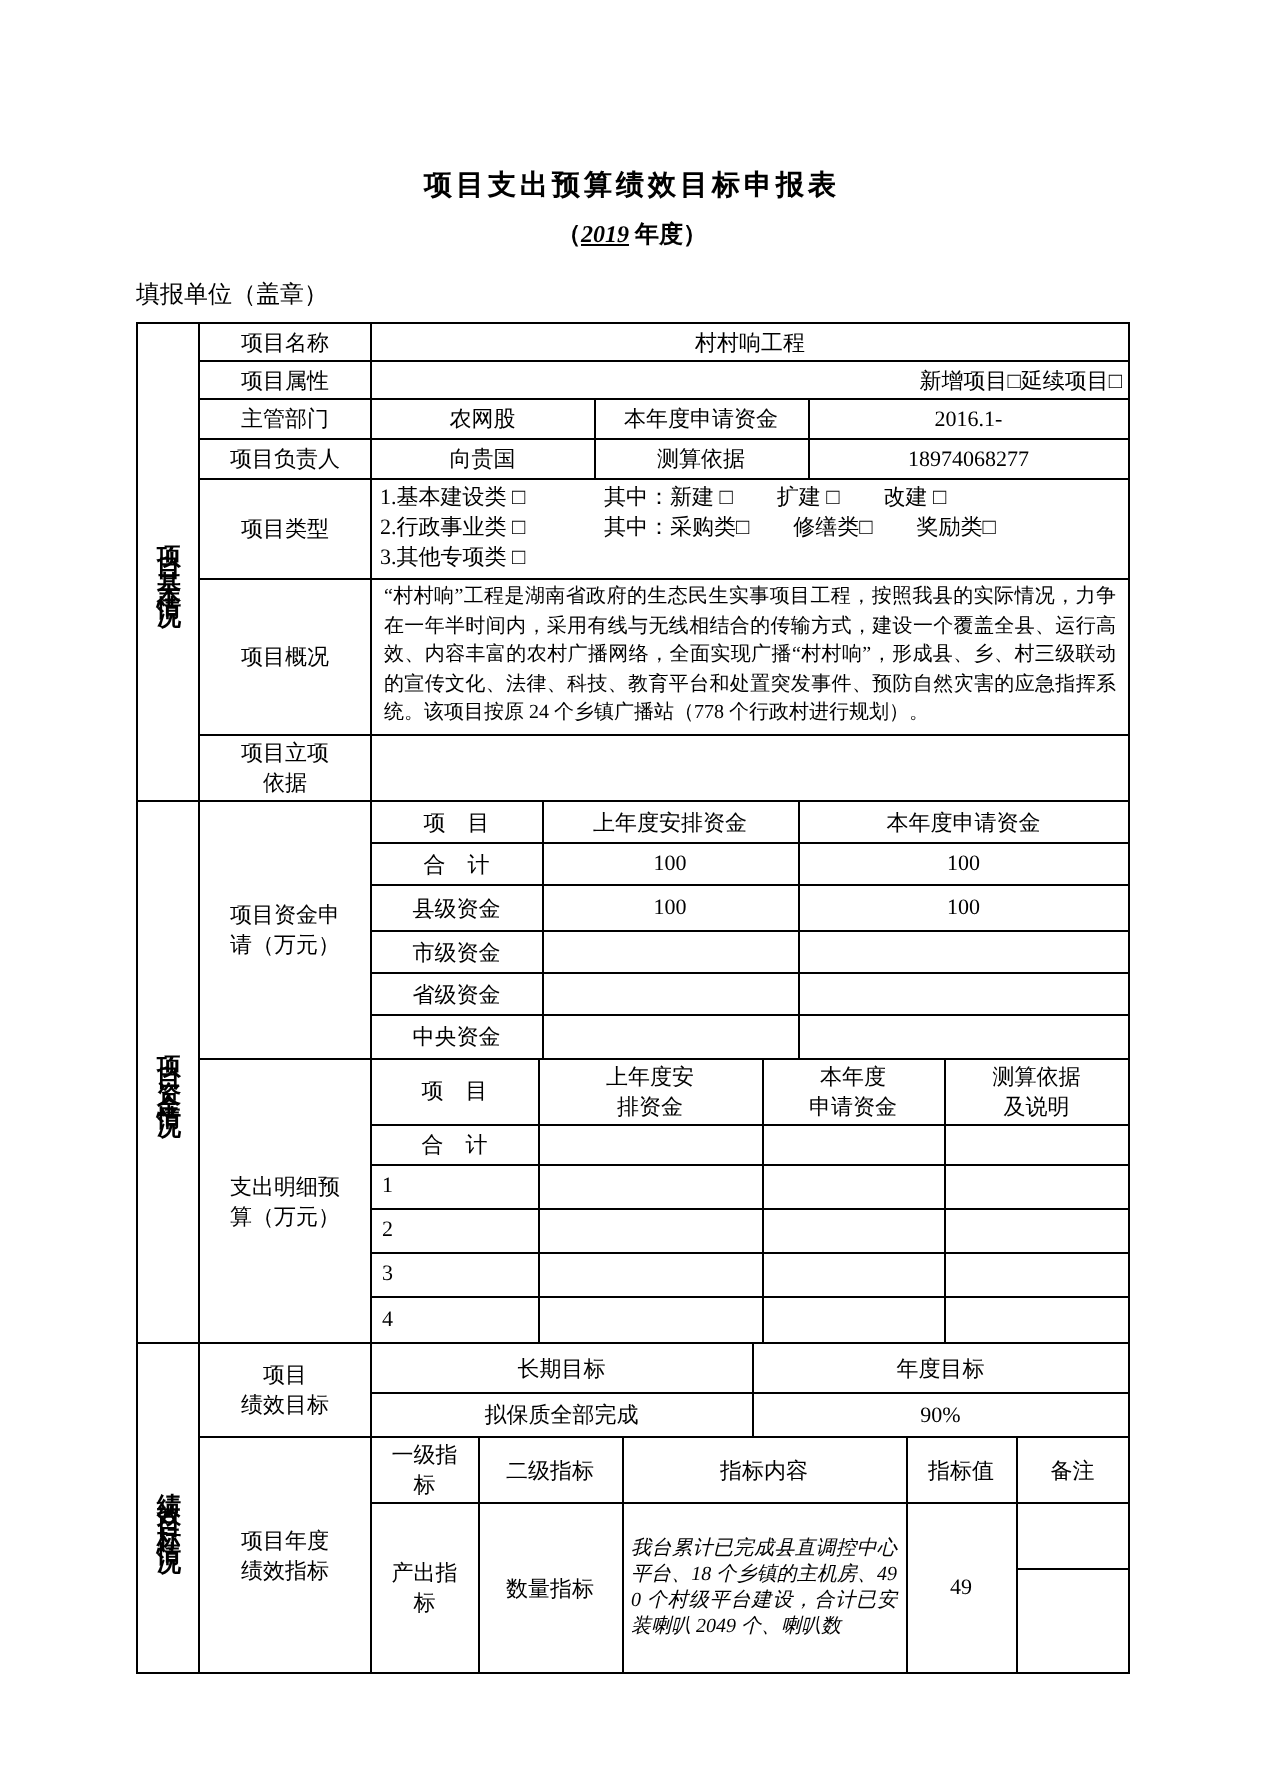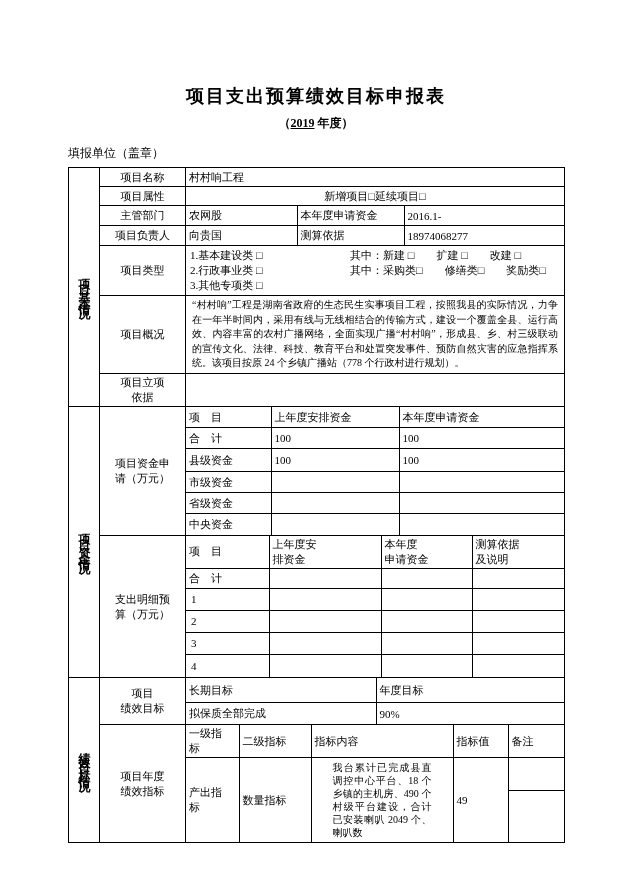--- a/index.html
+++ b/index.html
@@ -3,59 +3,59 @@
 <meta charset="utf-8">
 <style>
   * { box-sizing: border-box; }
   html, body { margin:0; padding:0; background:#ffffff; }
   body {
     width:632px; height:895px;
     font-family:"Liberation Serif","DejaVu Serif",serif;
     color:#000;
   }
   .sheet { position:relative; width:632px; height:895px; overflow:hidden; background:#fff; }
-  .title { padding-top:84px; text-align:center; font-size:18px; font-weight:bold; letter-spacing:2px; }
+  .title { padding-top:84px; text-align:center; font-size:14px; font-weight:bold; letter-spacing:2px; }
   .subtitle { margin-top:7px; text-align:center; font-size:12px; font-weight:bold; }
-  .subtitle .year { text-decoration:underline; }
+  .subtitle .year { text-decoration:underline;font-style:italic; }
   .unit { margin:13px 0 5px 68px; font-size:12px; }
 
   table.form { margin-left:68px; width:497px; border-collapse:collapse; table-layout:fixed; }
   table.form + table.form { margin-top:-1px; }
   td { border:1px solid #000; font-size:11px; padding:1px 3px; vertical-align:middle; word-break:break-all; }
 
   .side {
     writing-mode:vertical-rl; text-orientation:upright;
     font-weight:bold; font-size:12px; letter-spacing:6px;
     text-align:center; padding:2px 0;
   }
   .lbl { text-align:center; }
-  .c { }
+  .c { text-align:center; }
   .pl { white-space:pre-line; }
 
   td.nest { padding:0; }
   td.nest > table { width:100%; border-collapse:collapse; table-layout:fixed; }
   td.nest > table > tbody > tr > td { border:1px solid #000; }
   td.nest > table > tbody > tr > td:first-child { border-left:none; }
   td.nest > table > tbody > tr > td:last-child { border-right:none; }
   td.nest > table > tbody > tr:first-child > td { border-top:none;margin-top:48px; }
   td.nest > table > tbody > tr:last-child > td { border-bottom:none; }
 
   .r19{height:19px}.r20{height:20px}.r21{height:21px}.r22{height:22px}.r23{height:23px}
   .r24{height:24px}.r27{height:27px}.r30{height:30px}.r48{height:48px}.r74{height:74px}
   .r84{height:84px}.r47{height:47px}
 
-  .attr-flex { display:flex; justify-content:center; }
-  .type-wrap { display:flex; padding:2px 4px;gap:48px; }
+  .attr-flex { display:flex; justify-content:flex-end; }
+  .type-wrap { display:flex; padding:2px 4px; }
   .type-left { width:112px; }
   .type-left div, .type-right div { line-height:15px; white-space:pre-wrap; }
 
   .para { font-size:10px; line-height:14.6px; text-align:justify; padding:2px 6px; }
   .measures-label { font-weight:bold; font-size:11px; line-height:14px; padding:2px 5px; }
   .measures-text { font-size:10px; line-height:11.5px; text-align:justify; padding:2px 5px; }
-  .indicator-text { font-size:10px; line-height:13px; text-align:justify; padding:2px 21px; }
+  .indicator-text { font-size:10px; line-height:13px; text-align:justify; padding:2px 4px;font-style:italic; }
   .num { text-align:left; padding-left:5px; }
 
   .note-cell { padding:0; }
   .note-inner { display:flex; flex-direction:column; height:84px; }
   .note-top { height:33px; border-bottom:1px solid #000; }
   .note-bottom { flex:1; }
 </style>
 </head>
 <body>
 

